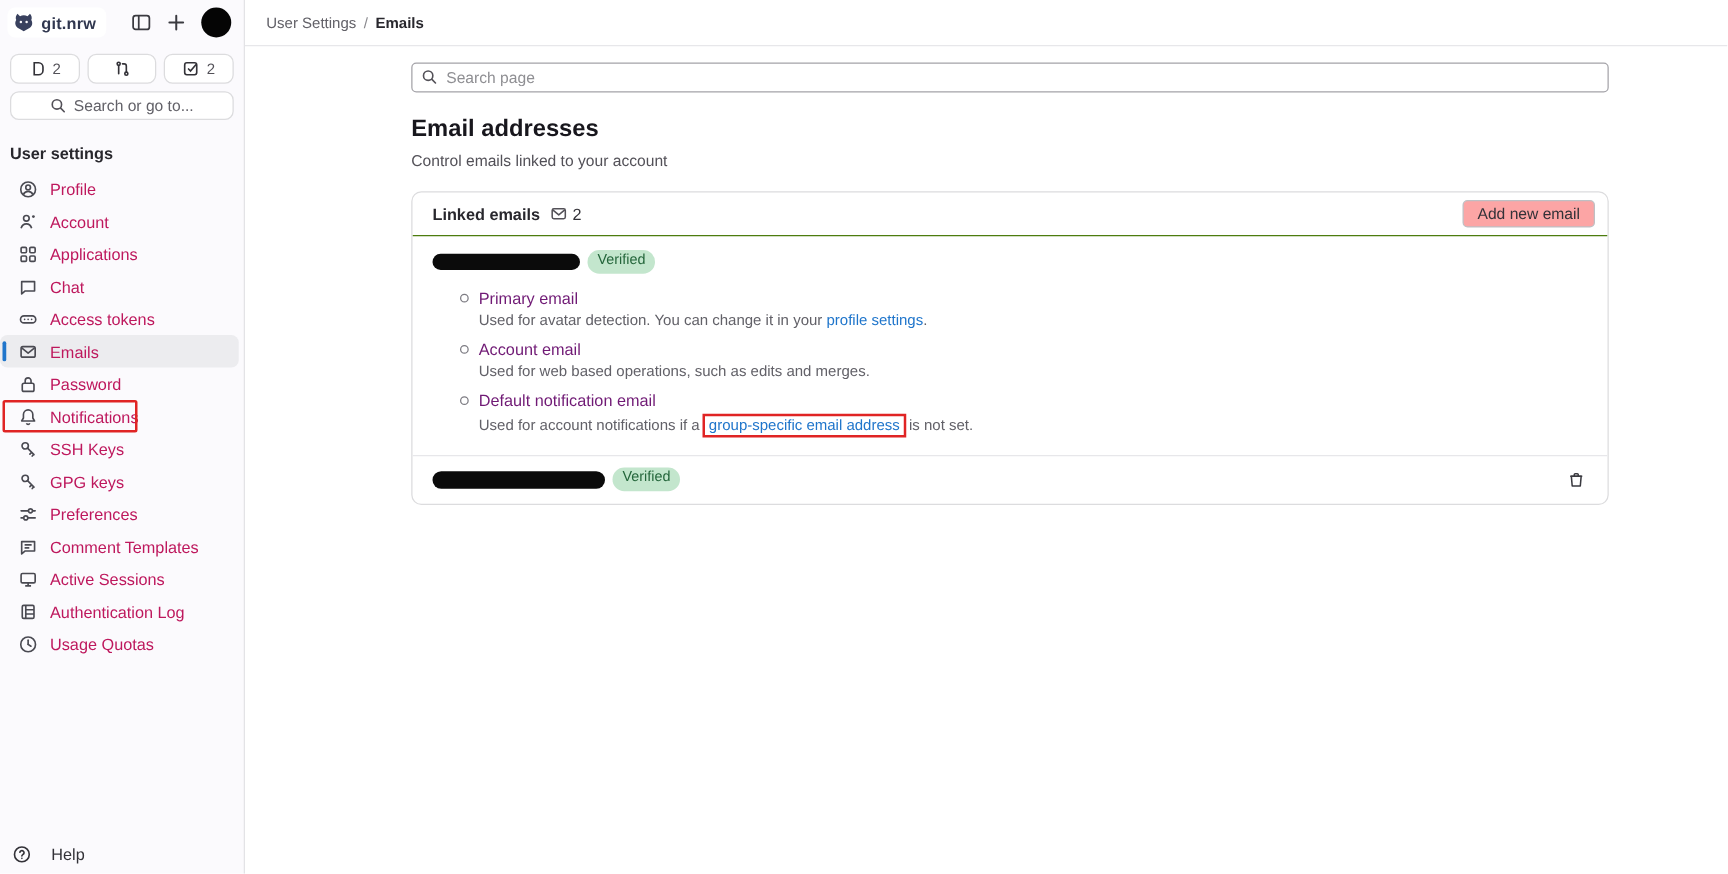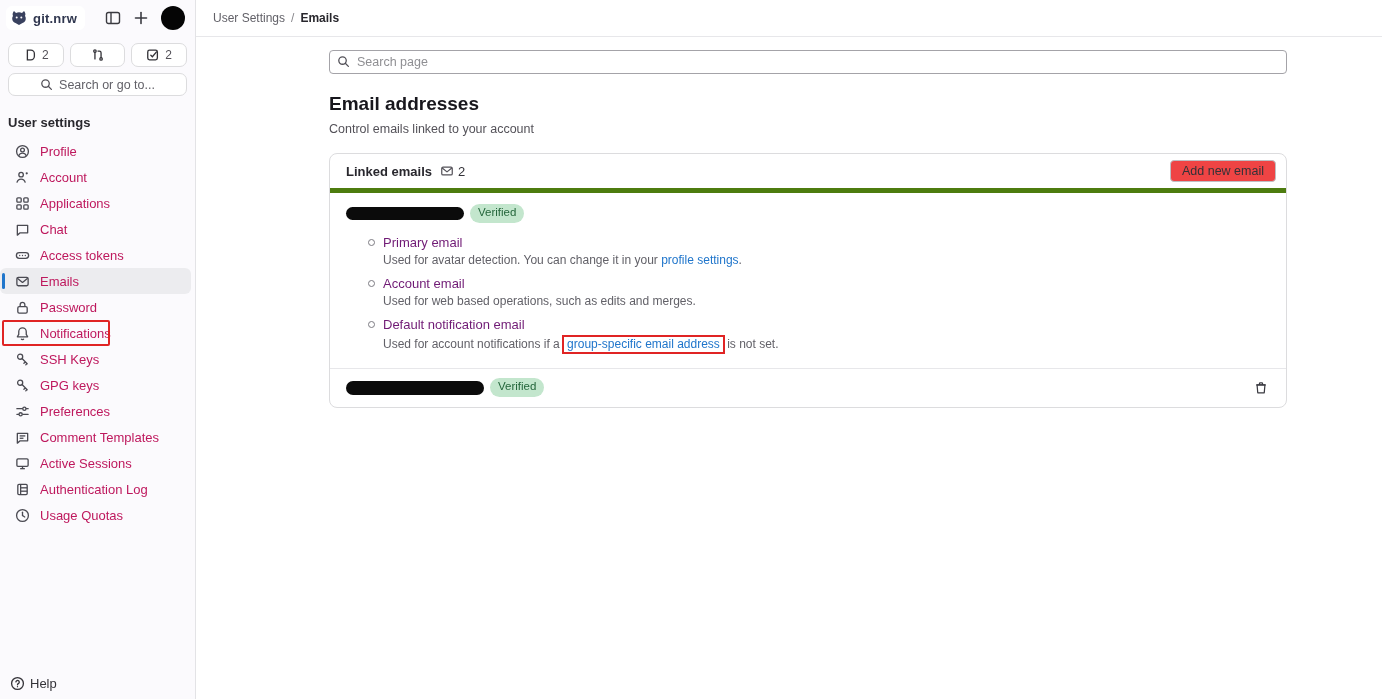--- a/index.html
+++ b/index.html
@@ -56,21 +56,21 @@
   .nav-item.active::before {
     content:""; position:absolute; left:2px; top:5px; bottom:5px; width:3px;
     border-radius:2px; background:#1f75cb;
   }
   .red-box {
     position:absolute; left:2px; top:0; width:108px; height:26px;
     border:2.5px solid #e02424; border-radius:2px; pointer-events:none;
   }
 
   .help-row {
-    position:absolute; left:10px; bottom:8px; display:flex; align-items:flex-start; gap:5px;
+    position:absolute; left:10px; bottom:8px; display:flex; align-items:flex-start; gap:16px;
     font-size:13px; color:#333238; cursor:pointer;
   }
 
   
   .main { flex:1; display:flex; flex-direction:column; background:#fff; }
   .topbar {
     height:37px; min-height:37px; border-bottom:1px solid #e7e7ea;
     display:flex; align-items:center; padding-left:17px; gap:6px; font-size:12px;
   }
   .crumb-link { color:#626168; cursor:pointer; }
@@ -89,28 +89,28 @@
 
   .page-title { font-size:19px; font-weight:700; color:#18171d; margin-top:19px; }
   .page-subtitle { font-size:12.5px; color:#535158; margin-top:7px; }
 
   .card {
     width:958px; margin-top:17px; background:#fff;
     border:1px solid #dcdcde; border-radius:8px; overflow:hidden;
   }
   .card-header {
     display:flex; align-items:center; padding:6px 10px 6px 16px; min-height:35px;
-    border-bottom:5px solid #4d7c0f;
+    border-bottom:1px solid #4d7c0f;
   }
   .card-title { font-weight:700; font-size:13px; color:#28272d; }
   .card-count { display:flex; align-items:center; gap:4px; margin-left:8px; color:#333238; font-size:13px; }
   .card-count .nicon { color:#535158; }
   .hdr-spacer { flex:1; }
   .btn-secondary {
-    background:#ef4444; border:1px solid #bfbfc3; border-radius:4px;
+    background:#fca5a5; border:1px solid #bfbfc3; border-radius:4px;
     padding:3px 11px; font-size:12.5px; color:#333238; cursor:pointer;
     font-family:"Liberation Sans", sans-serif;
   }
 
   .card-body { padding:11px 16px 14px 16px; }
   .email-line { display:flex; align-items:center; gap:6px; }
   .redact { background:#0b0b0b; border-radius:8px; }
   .redact.r1 { width:118px; height:13px; }
   .redact.r2 { width:138px; height:14px; }
   .badge-verified {

